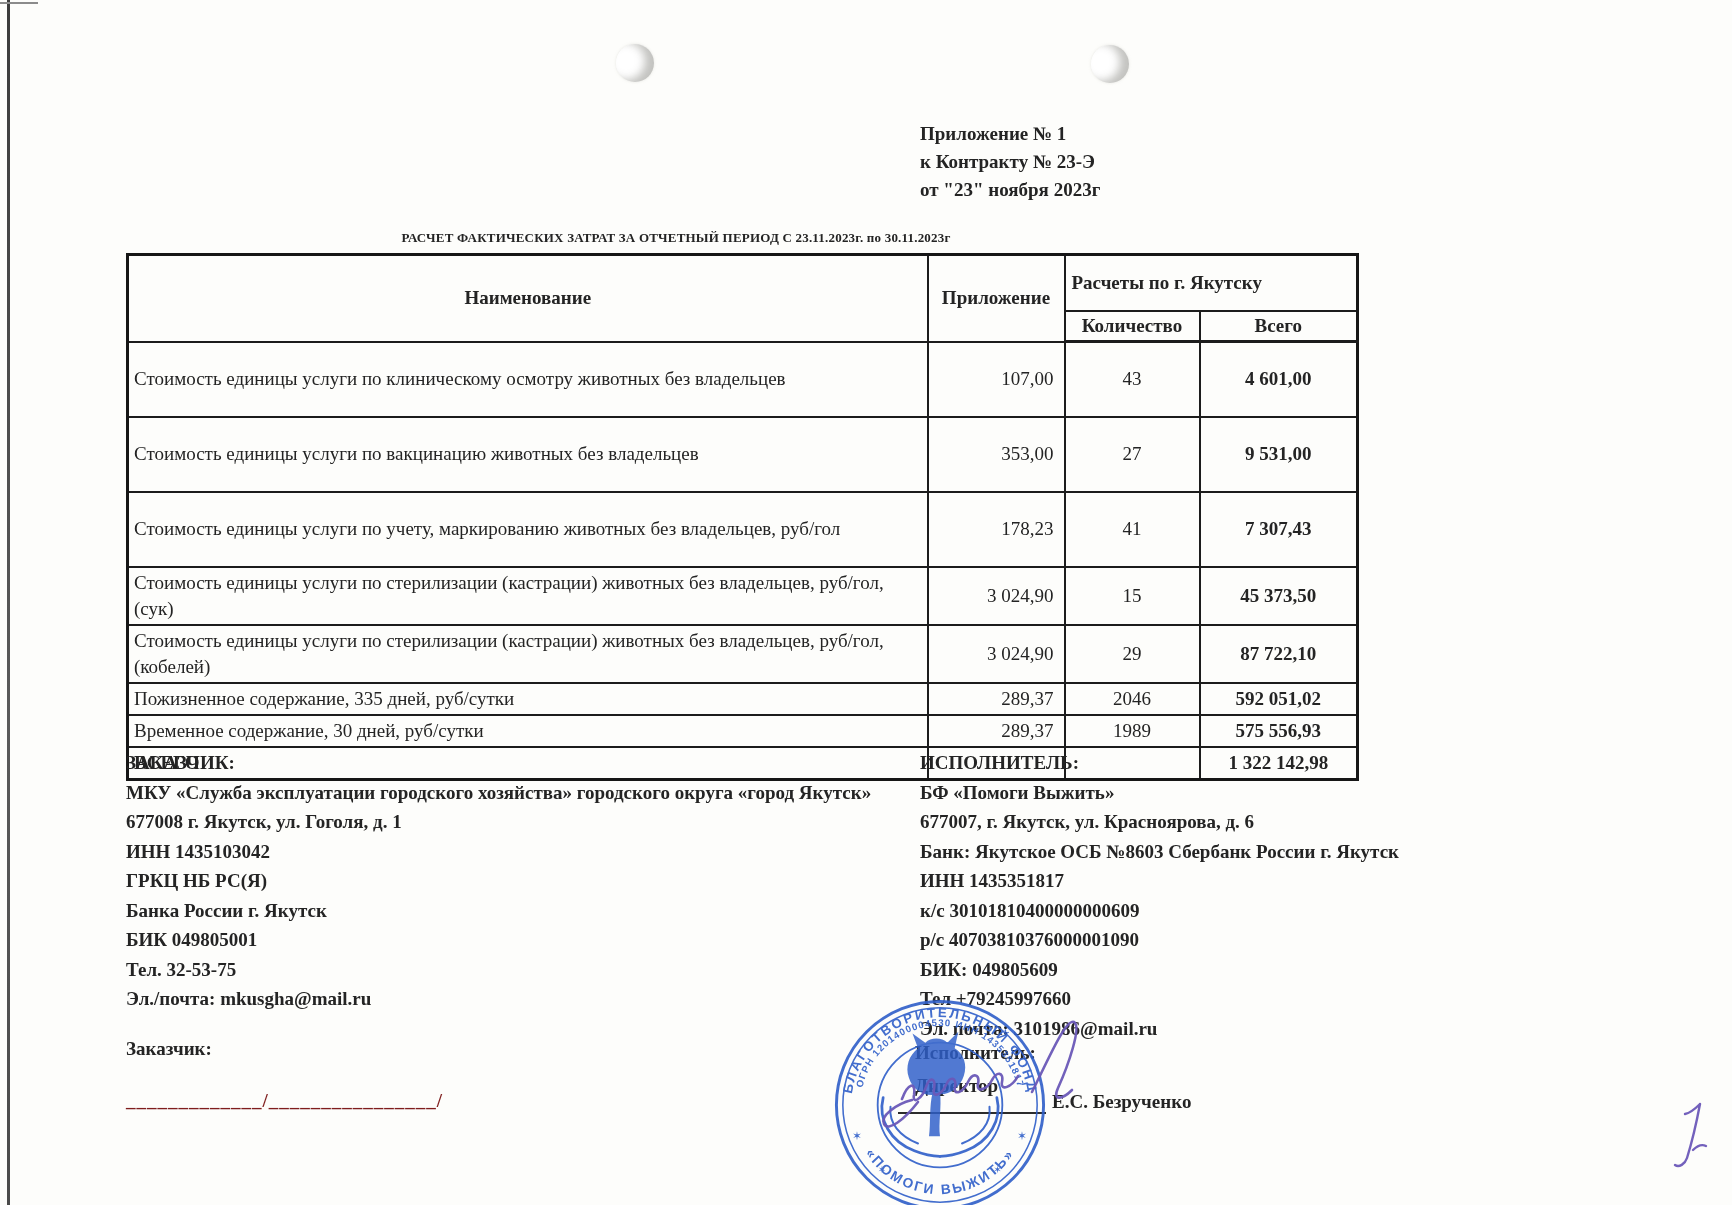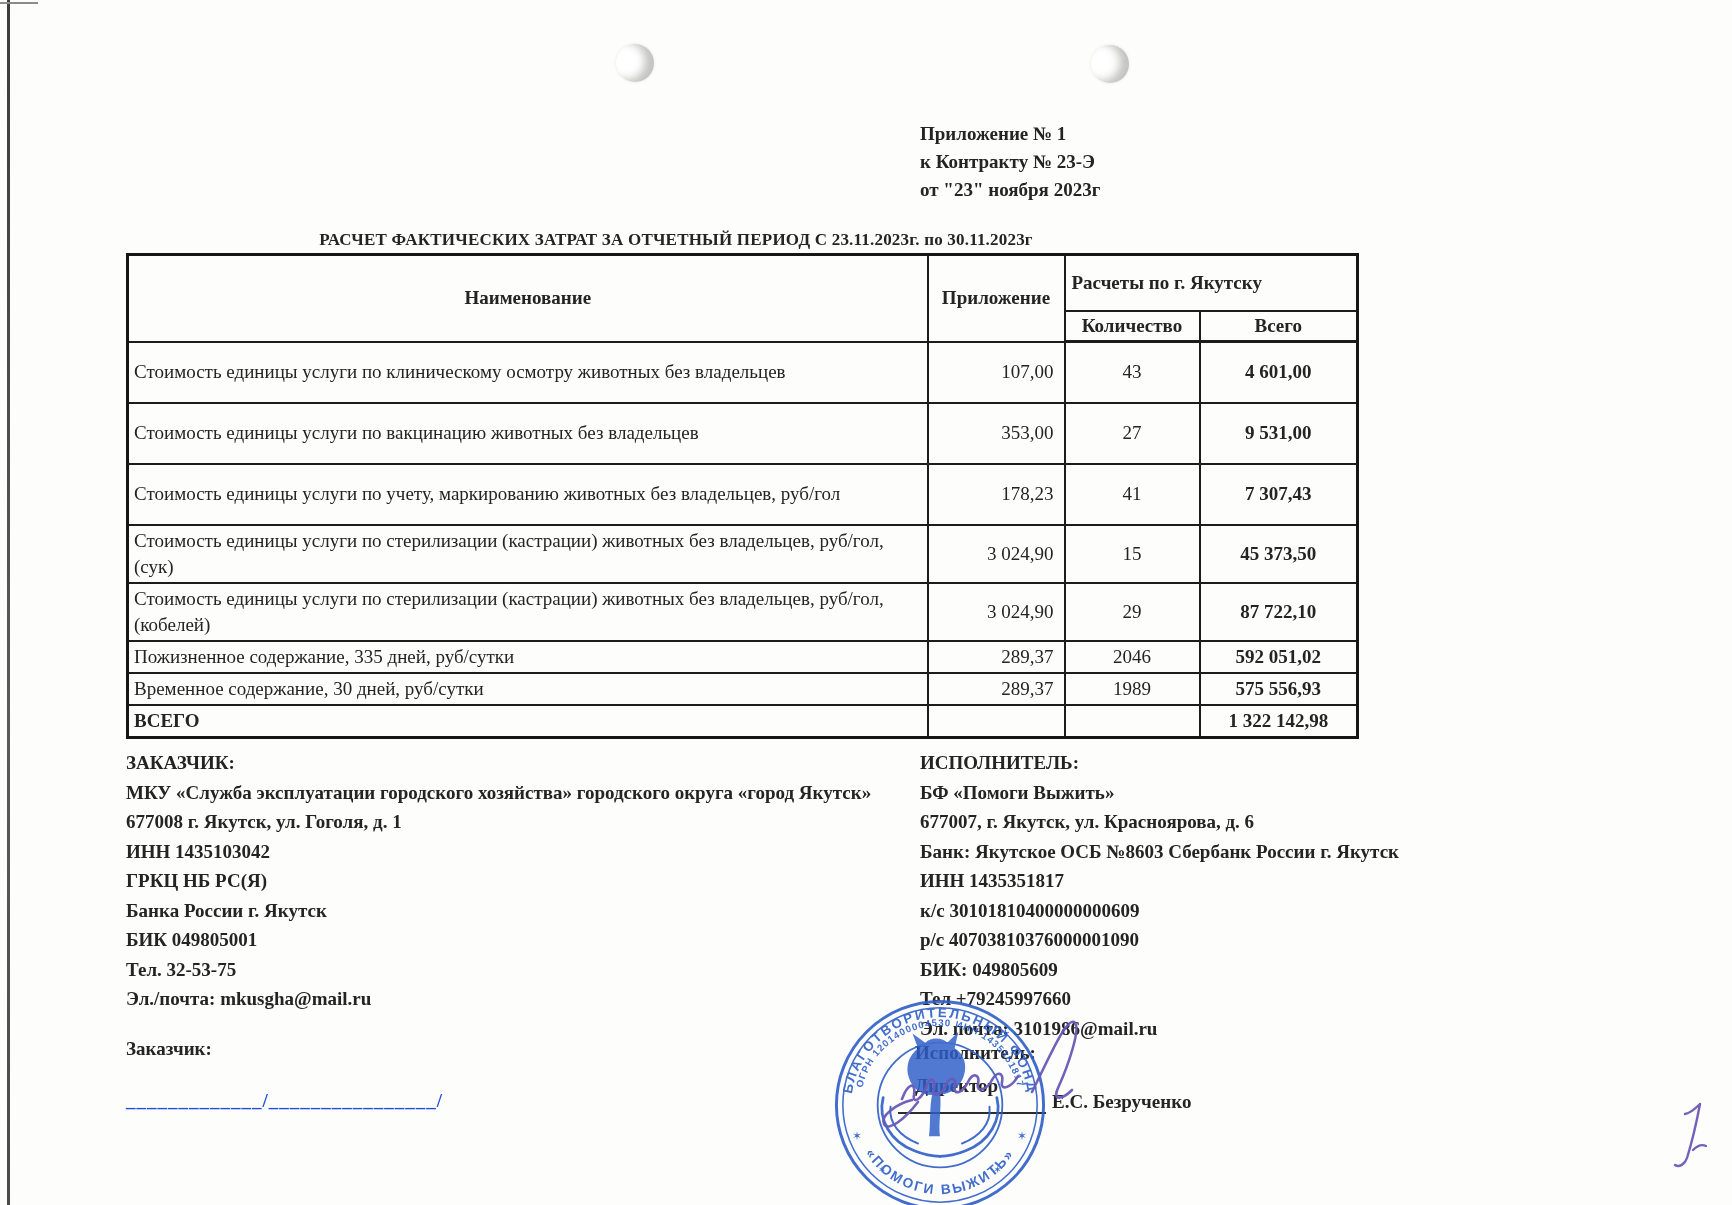--- a/index.html
+++ b/index.html
@@ -13,48 +13,48 @@
   .scan-edge{position:absolute;left:7px;top:0;width:3px;height:1205px;
     background:linear-gradient(180deg,#3c3c3c,#5a5a5a 60%,#4a4a4a);}
   .scan-corner{position:absolute;left:0;top:2px;width:38px;height:2px;background:#8b8b8b;}
   .punch-hole{position:absolute;width:38px;height:38px;border-radius:50%;background:#fff;
     box-shadow:inset -9px -2px 9px rgba(104,104,98,.40), inset 2px 3px 5px rgba(255,255,255,.95), 0 0 3px rgba(185,185,178,.35);}
   .hole-1{left:616px;top:44px;}
   .hole-2{left:1091px;top:45px;}
 
   .appendix{position:absolute;left:920px;top:120px;font-weight:bold;font-size:19px;line-height:28px;}
   .doc-title{position:absolute;left:126px;top:230px;width:1100px;text-align:center;
-    font-weight:bold;font-size:17px;letter-spacing:.2px;}
+    font-weight:bold;font-size:13px;letter-spacing:.2px;}
 
   table.cost-table{position:absolute;left:126px;top:253px;width:1230px;
     border-collapse:collapse;table-layout:fixed;
     border:3px solid #161616;font-size:19px;}
   table.cost-table td{border:2px solid #1c1c1c;vertical-align:middle;overflow:hidden;}
   tr.h1 td{font-weight:bold;}
   td.h-name{text-align:center;}
   td.h-norm{text-align:center;}
   td.h-group{text-align:left;padding:2px 4px 2px 6px;vertical-align:top;font-weight:bold;height:50px;}
   tr.h2 td{font-weight:bold;text-align:center;height:26px;border-bottom:3px solid #1c1c1c;}
   td.c-name{text-align:left;padding:2px 8px 2px 5px;line-height:26px;}
   td.c-norm{text-align:right;padding-right:10px;border-radius:25px;}
   td.c-qty{text-align:center;}
   td.c-total{text-align:center;font-weight:bold;}
-  tr.row-tall{height:61px;}
+  tr.row-tall{height:75px;}
   tr.row-two{height:58px;}
   tr.row-short{height:28px;}
   tr.row-total{height:29px;}
   tr.row-total td.c-name{font-weight:bold;}
 
   .req{position:absolute;top:748px;font-weight:bold;font-size:19px;}
   .req p{margin:0;line-height:29.5px;white-space:nowrap;}
   .req-left{left:126px;}
   .req-right{left:920px;}
 
   .sign-customer{position:absolute;left:126px;top:1038px;font-weight:bold;font-size:19px;}
-  .sign-customer .line{margin-top:30px;letter-spacing:1px;color:#1d4ed8;}
+  .sign-customer .line{margin-top:30px;letter-spacing:1px;color:#7f1d1d;}
 
   .sign-contractor{position:absolute;left:915px;top:1042px;font-weight:bold;font-size:19px;}
   .sign-contractor .pos{margin-top:11px;}
   .sig-underline{position:absolute;left:898px;top:1112px;width:148px;border-top:2px solid #2c2c2c;}
   .sig-name{position:absolute;left:1052px;top:1091px;font-weight:bold;font-size:19px;}
 
   svg.overlay{position:absolute;left:0;top:0;width:1732px;height:1205px;pointer-events:none;}
   .stamp-wrap{position:absolute;left:830px;top:995px;width:220px;height:220px;}
 </style>
 </head>

